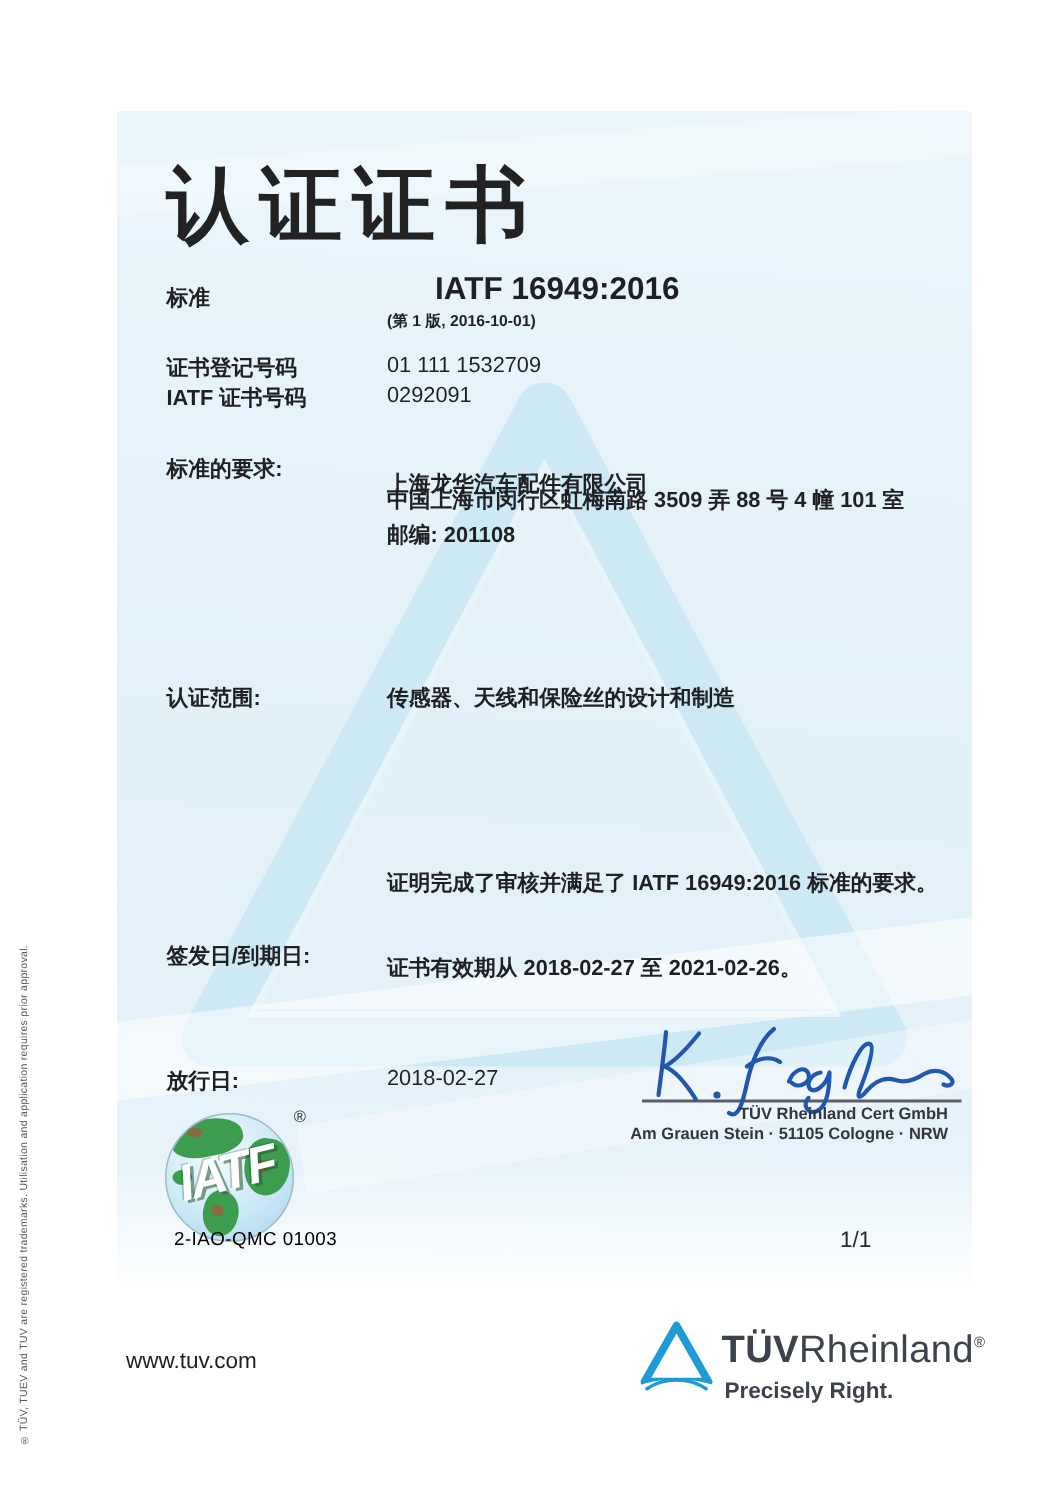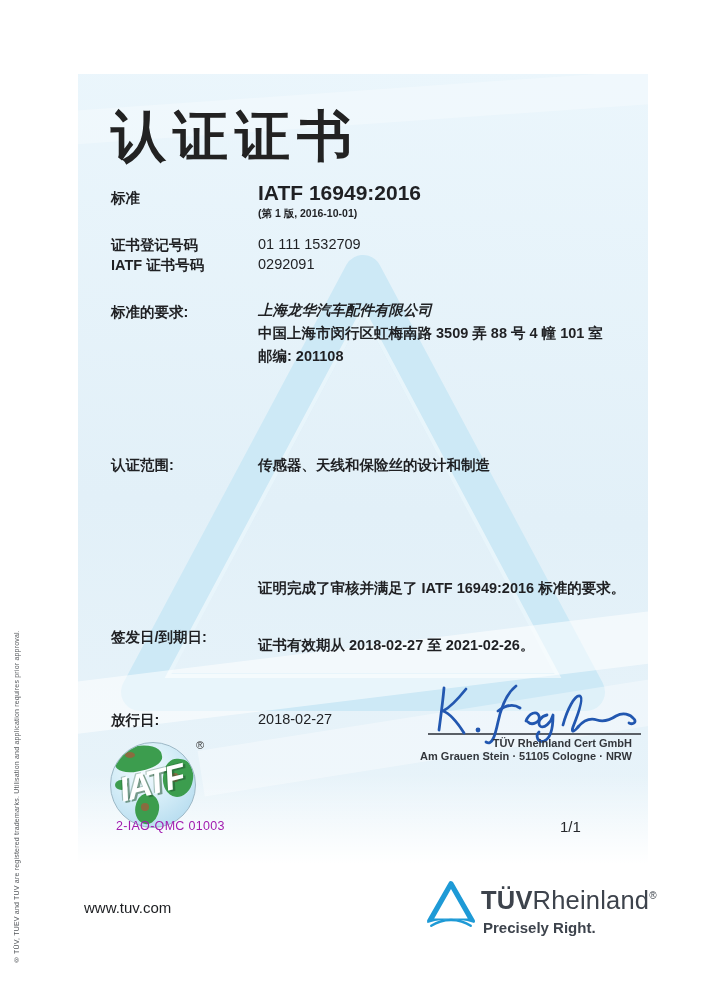--- a/index.html
+++ b/index.html
@@ -21,21 +21,21 @@
   .band { position:absolute; background:rgba(255,255,255,0.55); }
   .band1 { left:-30px; top:572px; width:640px; height:52px; transform:rotate(-7deg); }
   .band2 { left:-20px; top:16px;  width:620px; height:34px; transform:rotate(-4deg); opacity:.5; }
   .band3 { left:120px; top:636px; width:520px; height:46px; transform:rotate(-9deg); opacity:.65; }
 
   .abs { position:absolute; }
   .title { left:111px; top:100px; font-size:55px; font-weight:bold; letter-spacing:7px; color:#222; }
   .lbl  { left:111px; font-size:14.5px; font-weight:bold; white-space:nowrap; }
   .val  { left:258px; font-size:14.5px; white-space:nowrap; }
   .bold { font-weight:bold; }
-  .std-val { font-size:21px; font-weight:bold; }
+  .std-val { font-size:21px; font-weight:bold;margin-left:32px; }
   .std-ed  { font-size:10.5px; font-weight:bold; }
 
   .sig-line { left:428px; top:733px; width:213px; border-top:2px solid #5a5f66; }
   .sig-block { left:420px; width:212px; text-align:right; font-size:11px; color:#33363b; font-weight:bold; white-space:nowrap; }
   .sig-svg { left:430px; top:680px; }
 
   .globe-wrap { left:110px; top:742px; width:86px; height:86px; }
   .globe {
     position:absolute; inset:0; border-radius:50%; overflow:hidden;
     background:radial-gradient(circle at 40% 32%, #f4fbff 0%, #d3ecf7 45%, #a9d5ec 100%);
@@ -50,21 +50,21 @@
   .p1 { left:14px; top:9px;  width:10px; height:6px; }
   .p2 { left:60px; top:30px; width:8px;  height:9px; }
   .p3 { left:30px; top:60px; width:8px;  height:8px; }
   .globe-text {
     position:absolute; inset:0; display:flex; align-items:center; justify-content:center;
     font-size:34px; font-weight:bold; font-style:italic; letter-spacing:-2px; color:#ffffff;
     transform:rotate(-14deg) translate(-1px,-3px);
     text-shadow:2px 2px 0 rgba(35,85,50,.55), -1px -1px 0 rgba(35,85,50,.3);
   }
   .globe-reg { position:absolute; right:-8px; top:-3px; font-size:11px; color:#333; }
-  .iatf-code { left:116px; top:819px; font-size:12.5px; letter-spacing:.3px; color:#a21caf; }
+  .iatf-code { left:116px; top:819px; font-size:12.5px; letter-spacing:.3px; color:#000000; }
 
   .page-num { left:560px; top:818px; font-size:15px; color:#26282c; }
   .website  { left:84px;  top:899px; font-size:15px; color:#1c1e21; }
 
   .tuv-logo-svg { left:425px; top:879px; }
   .brand { left:481px; top:886px; font-size:25.5px; color:#3d434c; letter-spacing:.2px; white-space:nowrap;text-align:right; }
   .brand .b { font-weight:bold; }
   .brand .reg { font-size:10px; vertical-align:10px; }
   .tagline { left:483px; top:919px; font-size:15px; color:#3d434c; font-weight:bold; }
 
@@ -95,21 +95,21 @@
   <div class="abs lbl" style="top:189px;">标准</div>
   <div class="abs val std-val" style="top:181px;">IATF 16949:2016</div>
   <div class="abs val std-ed" style="top:207px;">(第 1 版, 2016-10-01)</div>
 
   <div class="abs lbl" style="top:236px;">证书登记号码</div>
   <div class="abs val" style="top:236px;">01 111 1532709</div>
   <div class="abs lbl" style="top:256px;">IATF 证书号码</div>
   <div class="abs val" style="top:256px;">0292091</div>
 
   <div class="abs lbl" style="top:303px;">标准的要求:</div>
-  <div class="abs val bold" style="top:301px;font-style:italic;">上海龙华汽车配件有限公司</div>
+  <div class="abs val bold" style="top:313px;">上海龙华汽车配件有限公司</div>
   <div class="abs val bold" style="top:324px;">中国上海市闵行区虹梅南路 3509 弄 88 号 4 幢 101 室</div>
   <div class="abs val bold" style="top:347px;">邮编: 201108</div>
 
   <div class="abs lbl" style="top:456px;">认证范围:</div>
   <div class="abs val bold" style="top:456px;">传感器、天线和保险丝的设计和制造</div>
 
   <div class="abs val bold" style="top:579px;">证明完成了审核并满足了 IATF 16949:2016 标准的要求。</div>
 
   <div class="abs lbl" style="top:628px;">签发日/到期日:</div>
   <div class="abs val bold" style="top:636px;">证书有效期从 2018-02-27 至 2021-02-26。</div>

